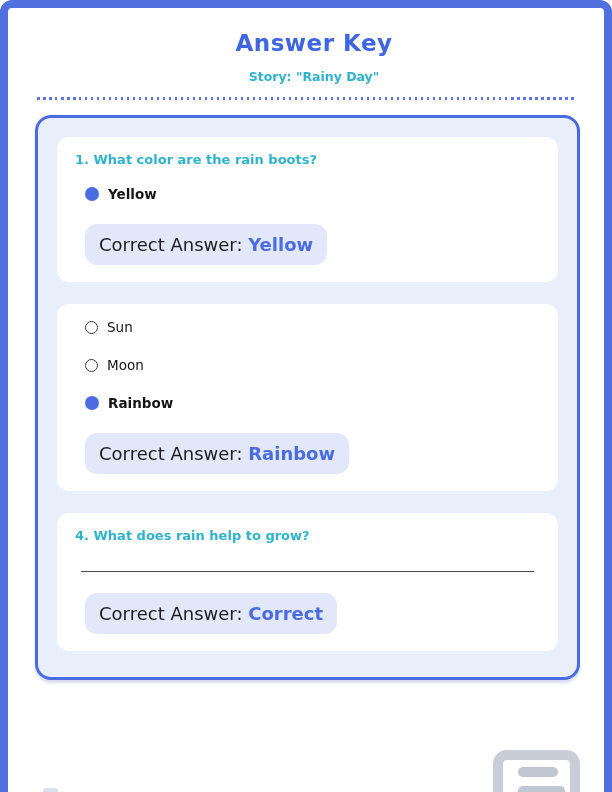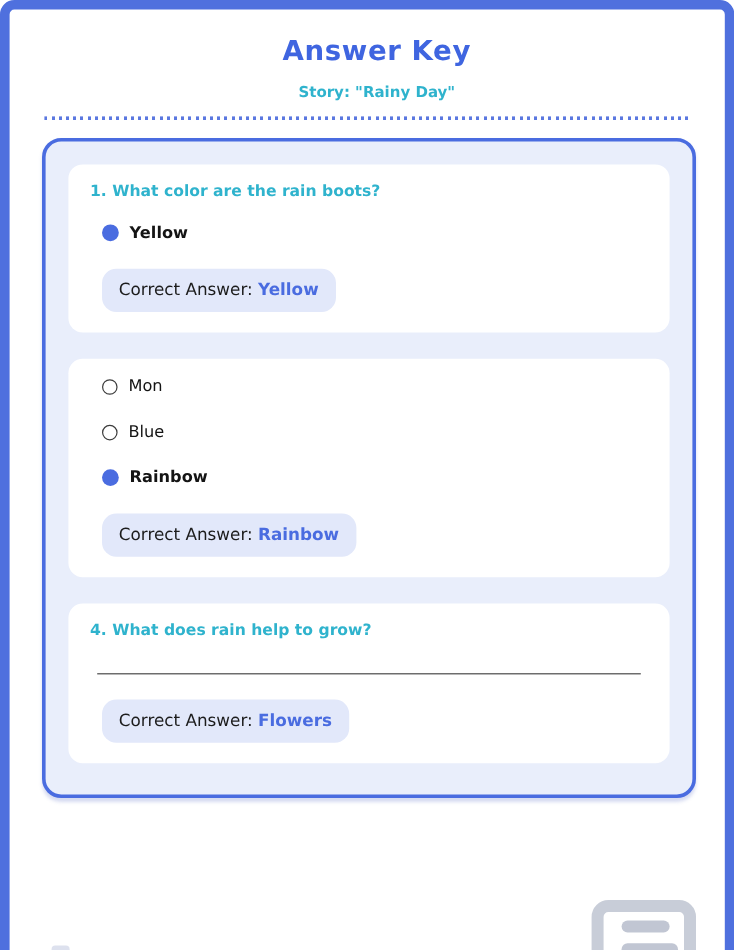--- a/index.html
+++ b/index.html
@@ -46,21 +46,21 @@
   }
   .radio{
     width:13px;height:13px;border-radius:50%;box-sizing:border-box;
     border:1.8px solid #3c3c3c;background:#ffffff;flex:0 0 auto;
   }
   .option-row.selected .radio{border:none;background:#4a6ce0;width:14px;height:14px;}
   .option-label{font-size:13.5px;color:#141414;}
   .option-row.selected .option-label{font-weight:bold;}
   .answer-badge{
     display:inline-block;background:#e2e8fa;border-radius:12px;
-    padding:10px 14px;margin:0 0 0 10px;font-size:14px;color:#1c1c1c;
+    padding:10px 14px;margin:0 0 0 10px;font-size:18px;color:#1c1c1c;
   }
   .answer-badge .answer-value{color:#4a6ce0;font-weight:bold;}
   .fill-line{
     border:none;border-bottom:1.6px solid #4a4a4a;height:0;
     margin:28px 6px 0 6px;
   }
   .fill-gap{height:21px;}
   
   .watermark-icon{
     position:absolute;left:493px;top:750px;width:87px;height:90px;
@@ -102,43 +102,43 @@
     </div>
     <div class="answer-badge">
       <span class="answer-label">Correct Answer:</span>
       <span class="answer-value">Yellow</span>
     </div>
   </div>
 
   <div class="question-card">
     <div class="option-row">
       <span class="radio"></span>
-      <span class="option-label">Mon</span>
+      <span class="option-label">Sun</span>
     </div>
     <div class="option-row">
       <span class="radio"></span>
-      <span class="option-label">Blue</span>
+      <span class="option-label">Moon</span>
     </div>
     <div class="option-row selected">
       <span class="radio"></span>
       <span class="option-label">Rainbow</span>
     </div>
     <div class="answer-badge">
       <span class="answer-label">Correct Answer:</span>
       <span class="answer-value">Rainbow</span>
     </div>
   </div>
 
   <div class="question-card">
     <div class="question-title">4. What does rain help to grow?</div>
     <div class="fill-line"></div>
     <div class="fill-gap"></div>
     <div class="answer-badge">
       <span class="answer-label">Correct Answer:</span>
-      <span class="answer-value">Flowers</span>
+      <span class="answer-value">Correct</span>
     </div>
   </div>
 
 </div>
 
 <div class="watermark-icon">
   <div class="watermark-bar1"></div>
   <div class="watermark-bar2"></div>
 </div>
 

